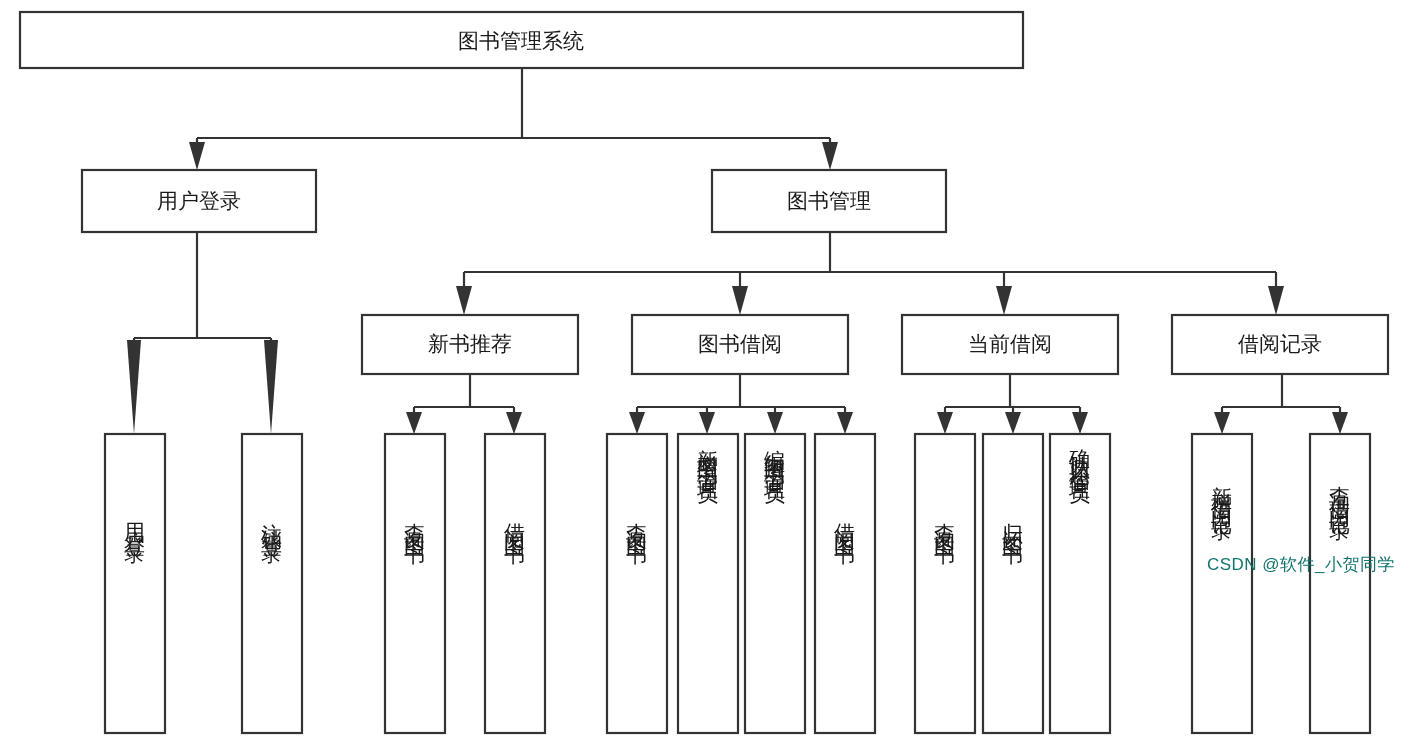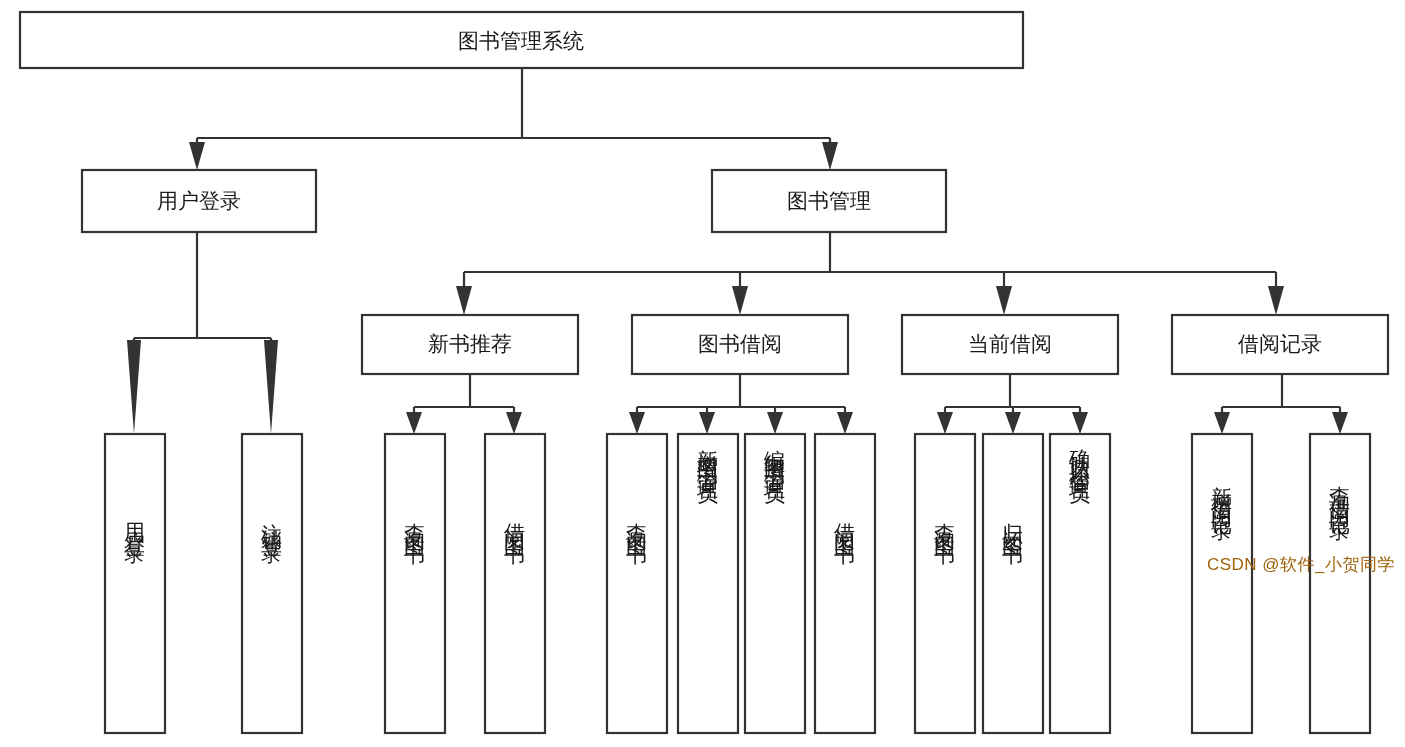--- a/index.html
+++ b/index.html
@@ -53,21 +53,21 @@
     font-family: "Liberation Sans", sans-serif;
     font-size: 21px;
     text-anchor: middle;
   }
   .watermark {
     position: absolute;
     right: 10px;
     bottom: 7px;
     font-family: "Liberation Sans", sans-serif;
     font-size: 17px;
-    color: #a16207;
+    color: #0f766e;
     white-space: nowrap;
     letter-spacing: 0.5px;
     margin-left: 48px;
   }
 </style>
 </head>
 <body>
 
 <div id="diagram-root">
   <svg id="tree" viewBox="0 0 1405 747" xmlns="http://www.w3.org/2000/svg">

